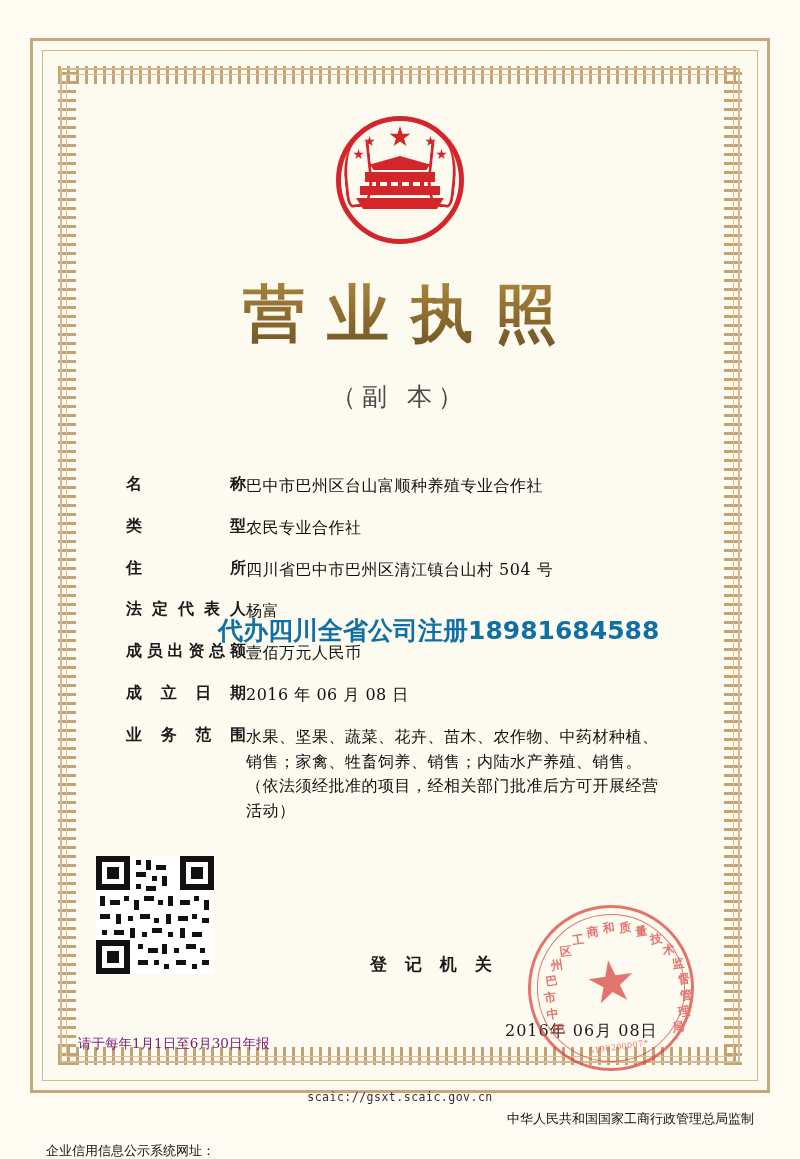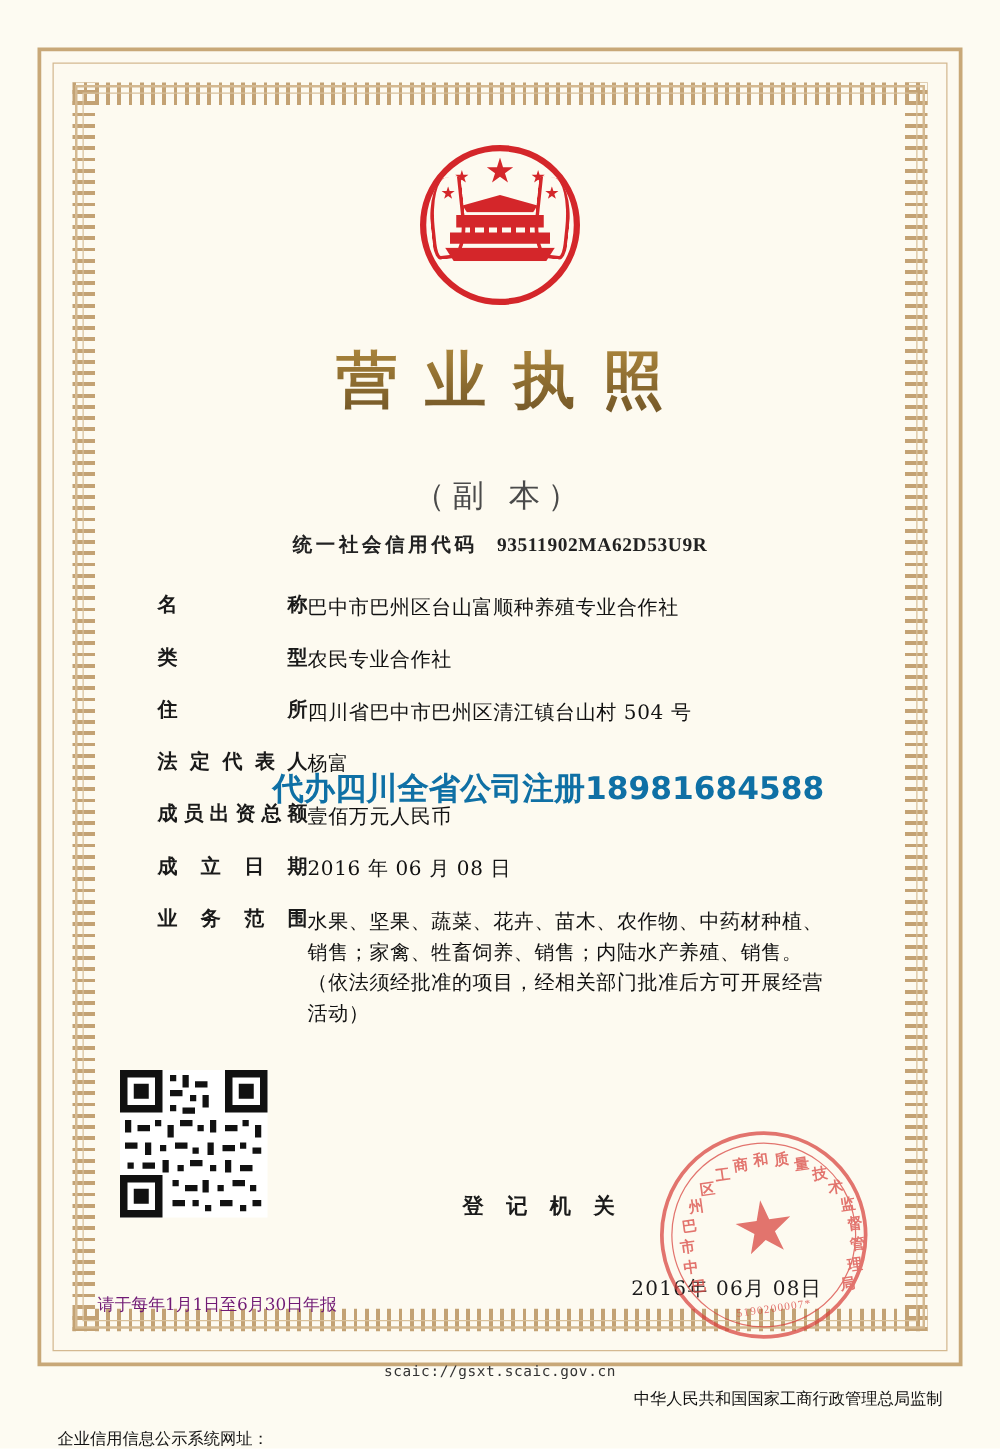--- a/index.html
+++ b/index.html
@@ -159,21 +159,21 @@
 
   
   .main-title {
     position: absolute;
     left: 0;
     right: 0;
     top: 272px;
     text-align: center;
     font-family: "DejaVu Serif", serif;
     font-weight: bold;
-    font-size: 49px;
+    font-size: 62px;
     letter-spacing: 22px;
     text-indent: 22px;
     color: #8a6a2f;
     background: linear-gradient(180deg, #b08a3e 0%, #8a6a2f 55%, #6d5226 100%);
     -webkit-background-clip: text;
     background-clip: text;
     color: transparent;
   }
   .sub-title {
     position: absolute;
@@ -393,24 +393,20 @@
     <div class="gate2"></div>
     <div class="gate"></div>
     <div class="cols"></div>
     <div class="base"></div>
     <div class="base2"></div>
   </div>
 
   <div class="main-title">营业执照</div>
   <div class="sub-title">（副  本）</div>
 
-  <div class="credit-code">
-    <span class="label">统一社会信用代码</span>
-    <span class="value">93511902MA62D53U9R</span>
-  </div>
 
   <div class="fields">
 
     <div class="row">
       <div class="k">
           <span>名</span>
           <span>称</span>
         </div>
       <div class="v">巴中市巴州区台山富顺种养殖专业合作社</div>
     </div>

